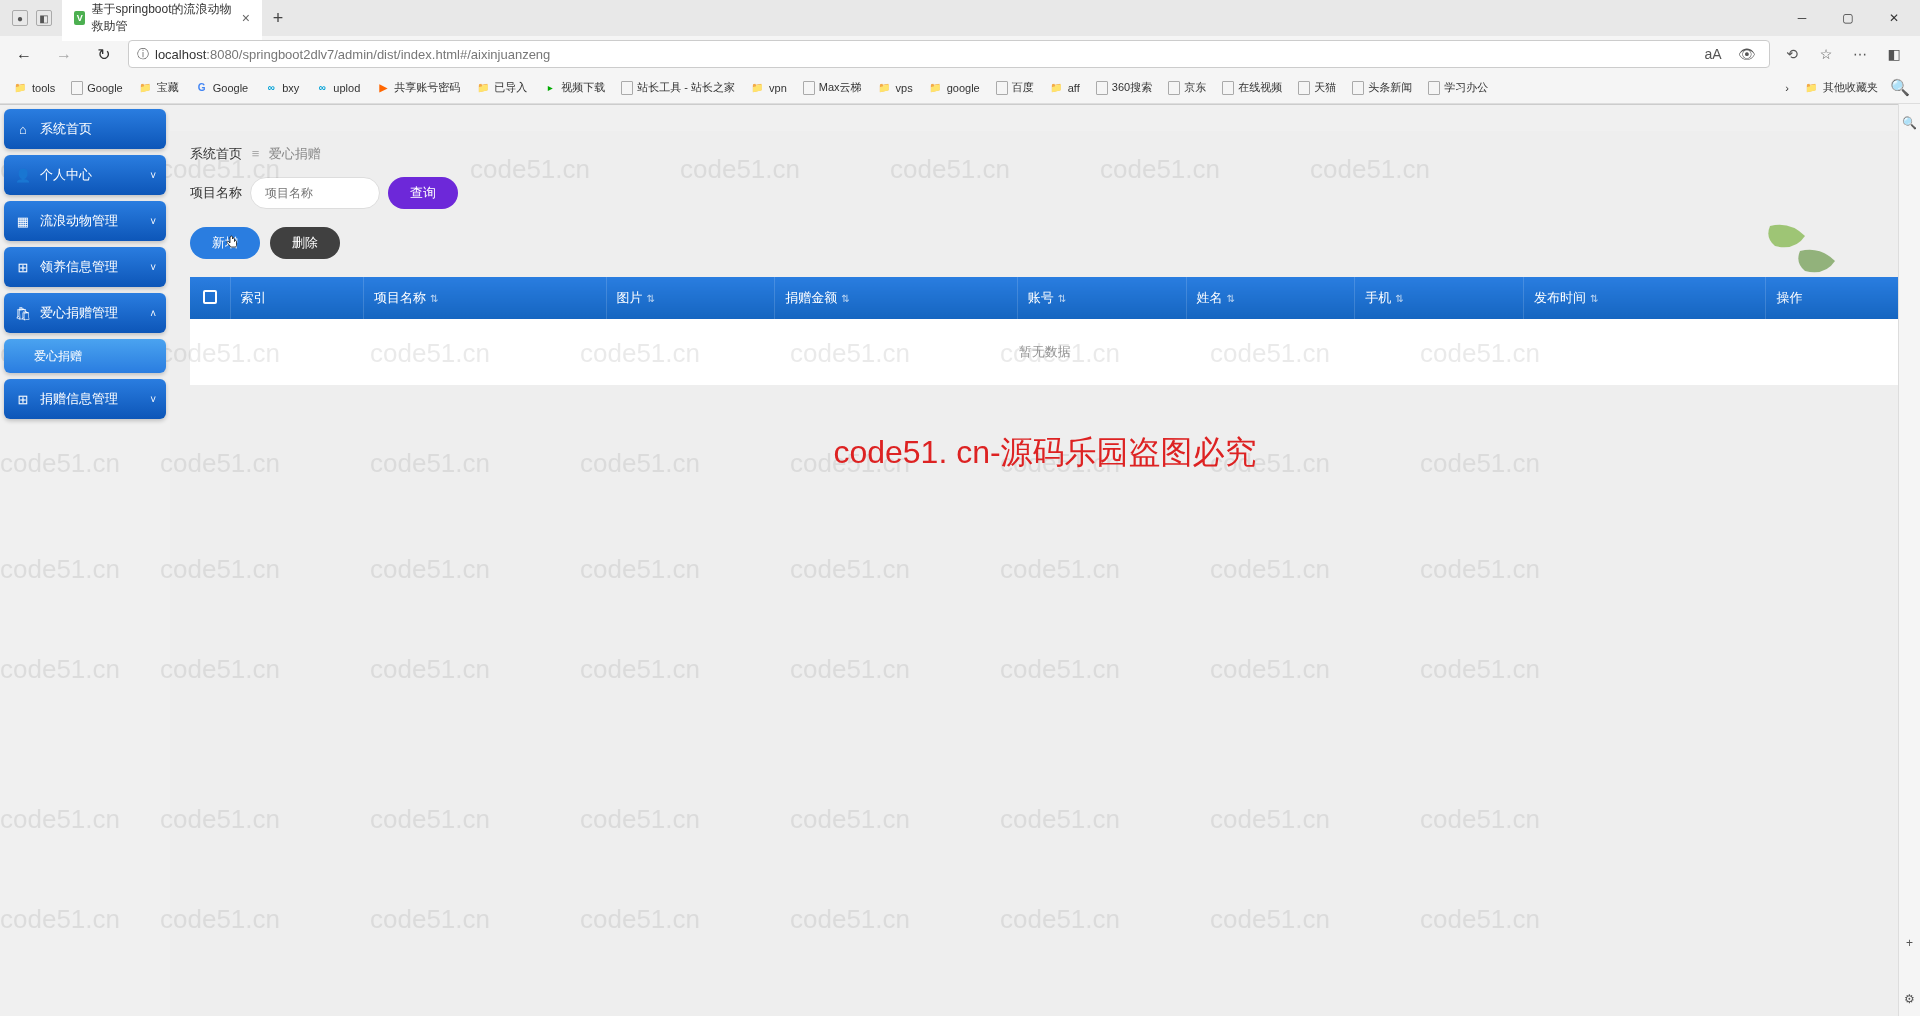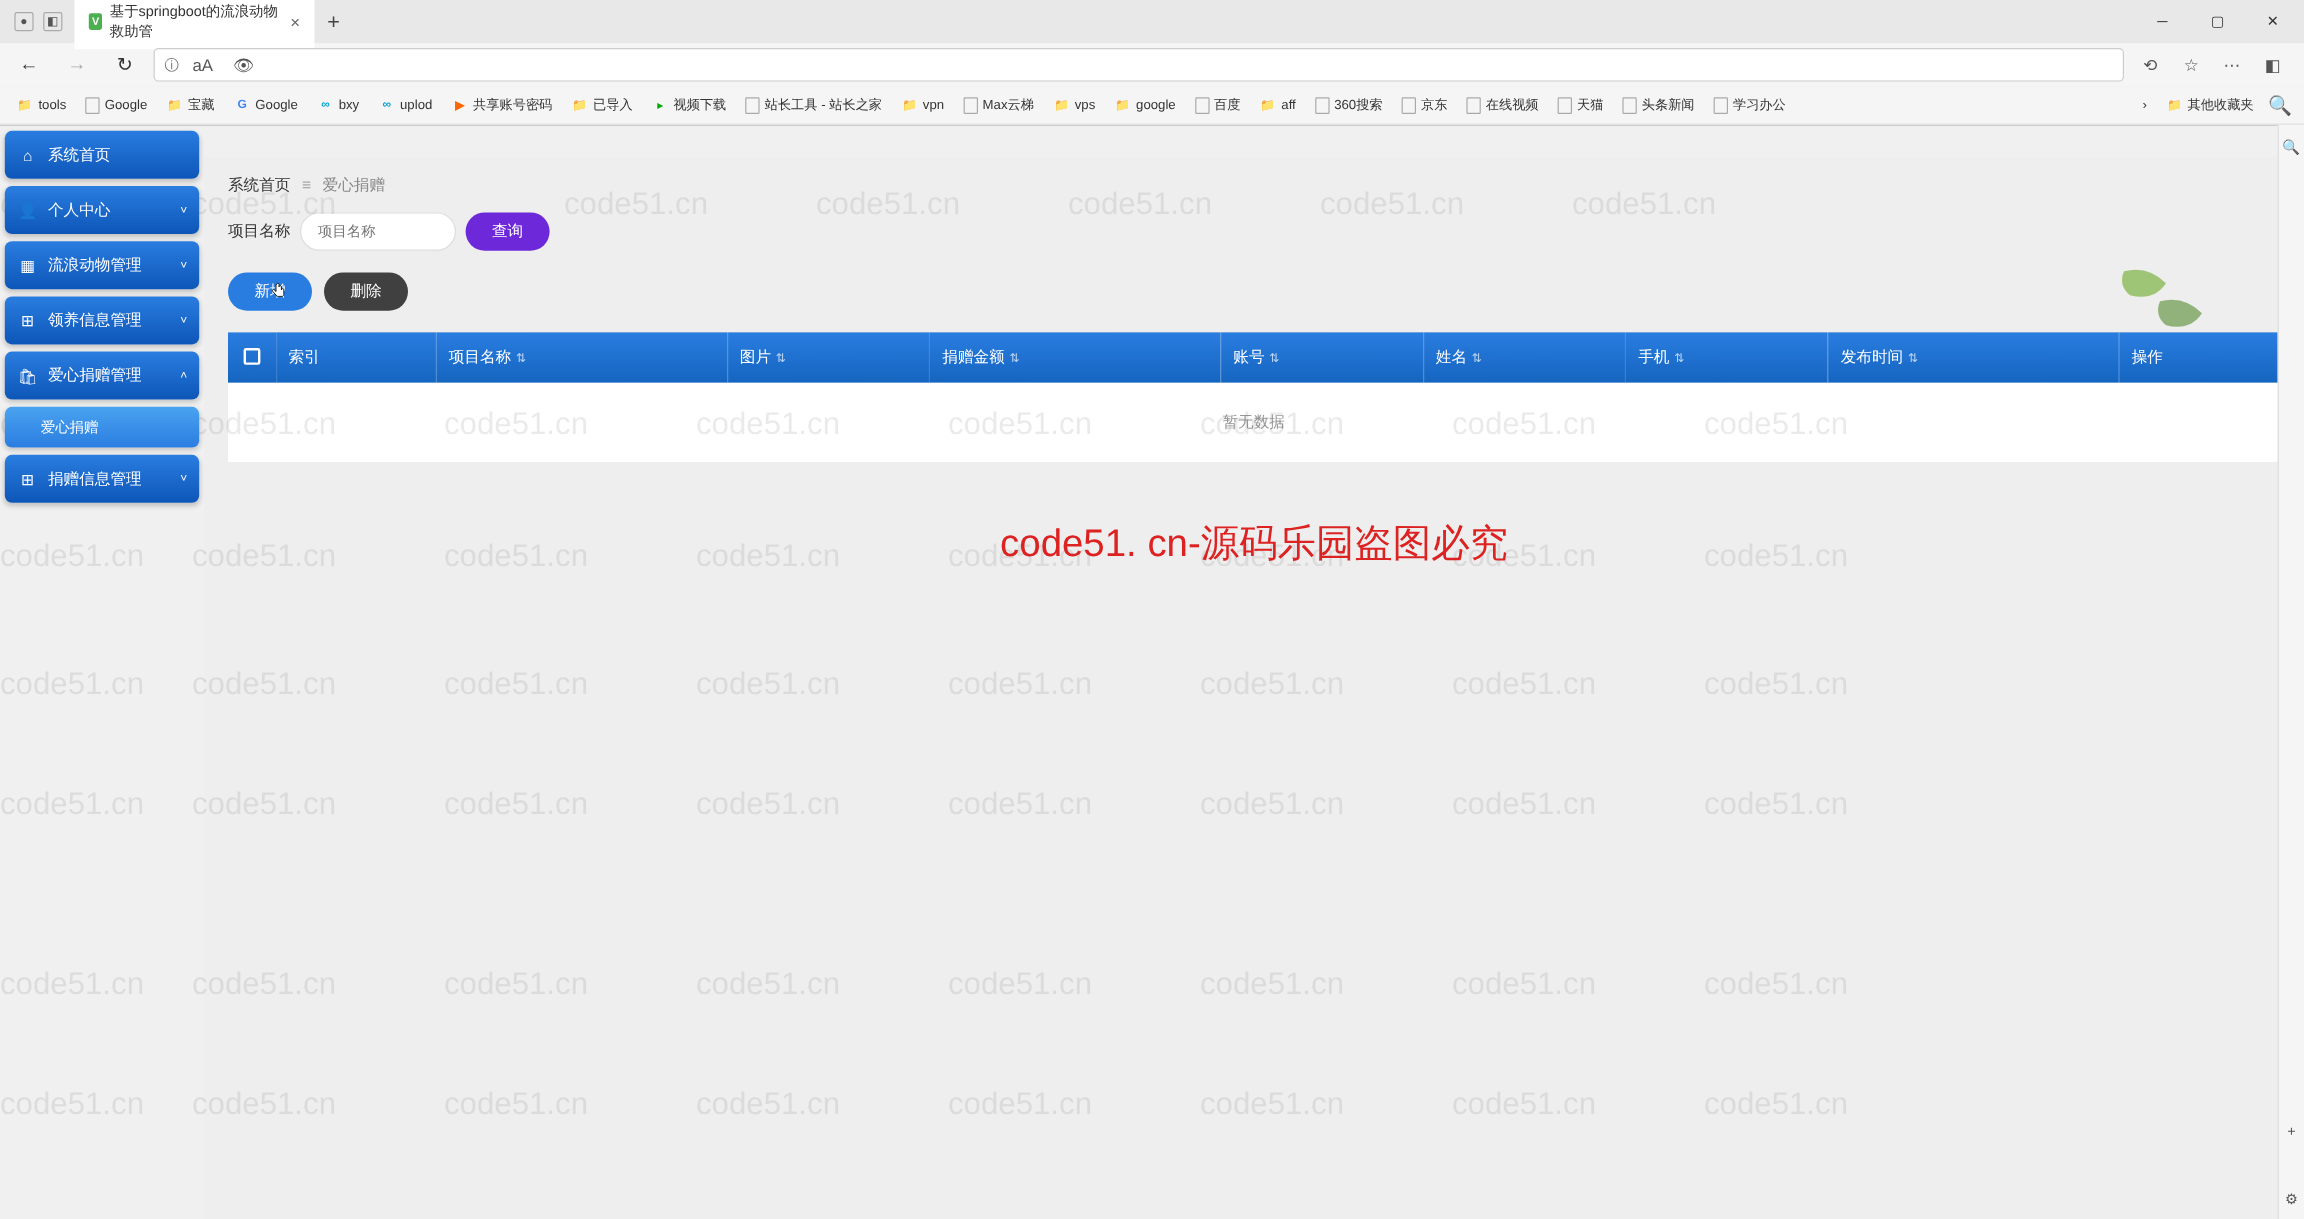--- a/index.html
+++ b/index.html
@@ -105,20 +105,23 @@
       <div class="win-ctrl">▢</div>
       <div class="win-ctrl close">✕</div>
     </div>
   </div>
   <div class="addr-bar">
     <div class="nav-btn">←</div>
     <div class="nav-btn" style="opacity:.4">→</div>
     <div class="nav-btn">↻</div>
     <div class="url-input-wrap">
       <span class="url-icon">ⓘ</span>
+      <span class="url-text">
+        <span class="host">localhost</span><span class="path">:8080</span><span class="path">/springboot2dlv7/admin/dist/index.html#/aixinjuanzeng</span>
+      </span>
       <span class="addr-ic">aA</span>
       <span class="addr-ic">👁</span>
     </div>
     <div class="addr-right">
       <span class="addr-ic">⟲</span>
       <span class="addr-ic">☆</span>
       <span class="addr-ic">⋯</span>
       <span class="addr-ic">◧</span>
     </div>
   </div>

